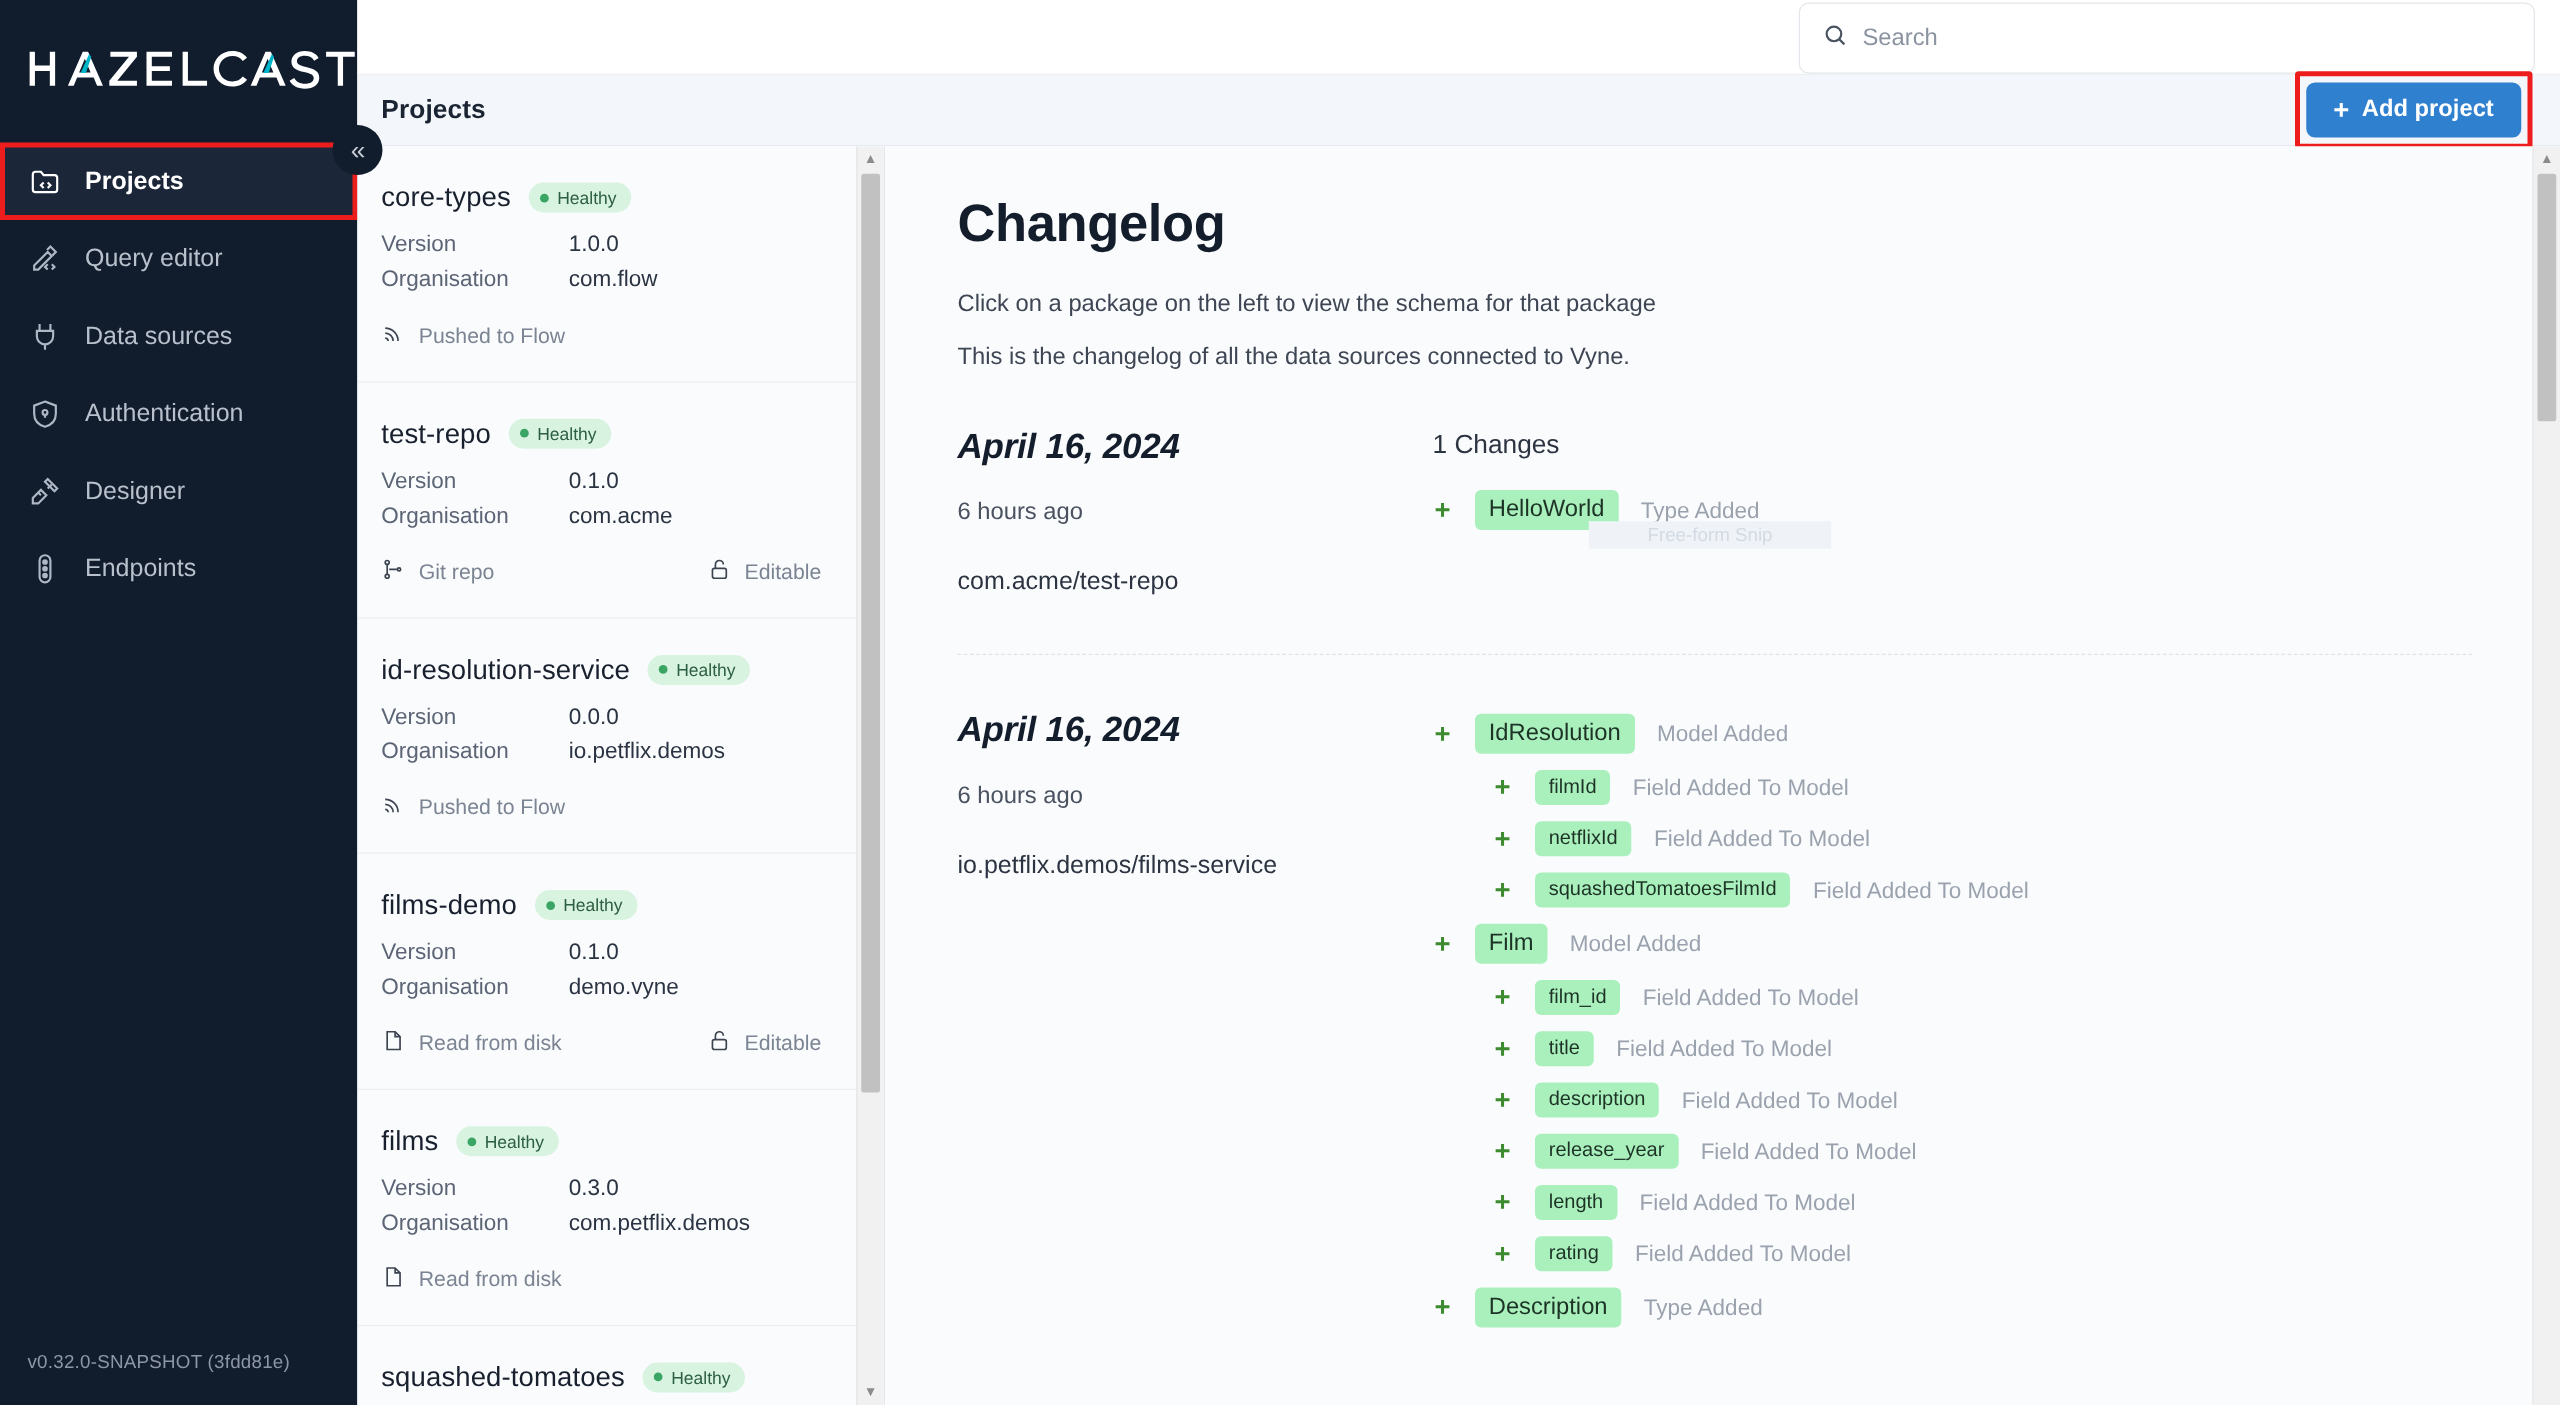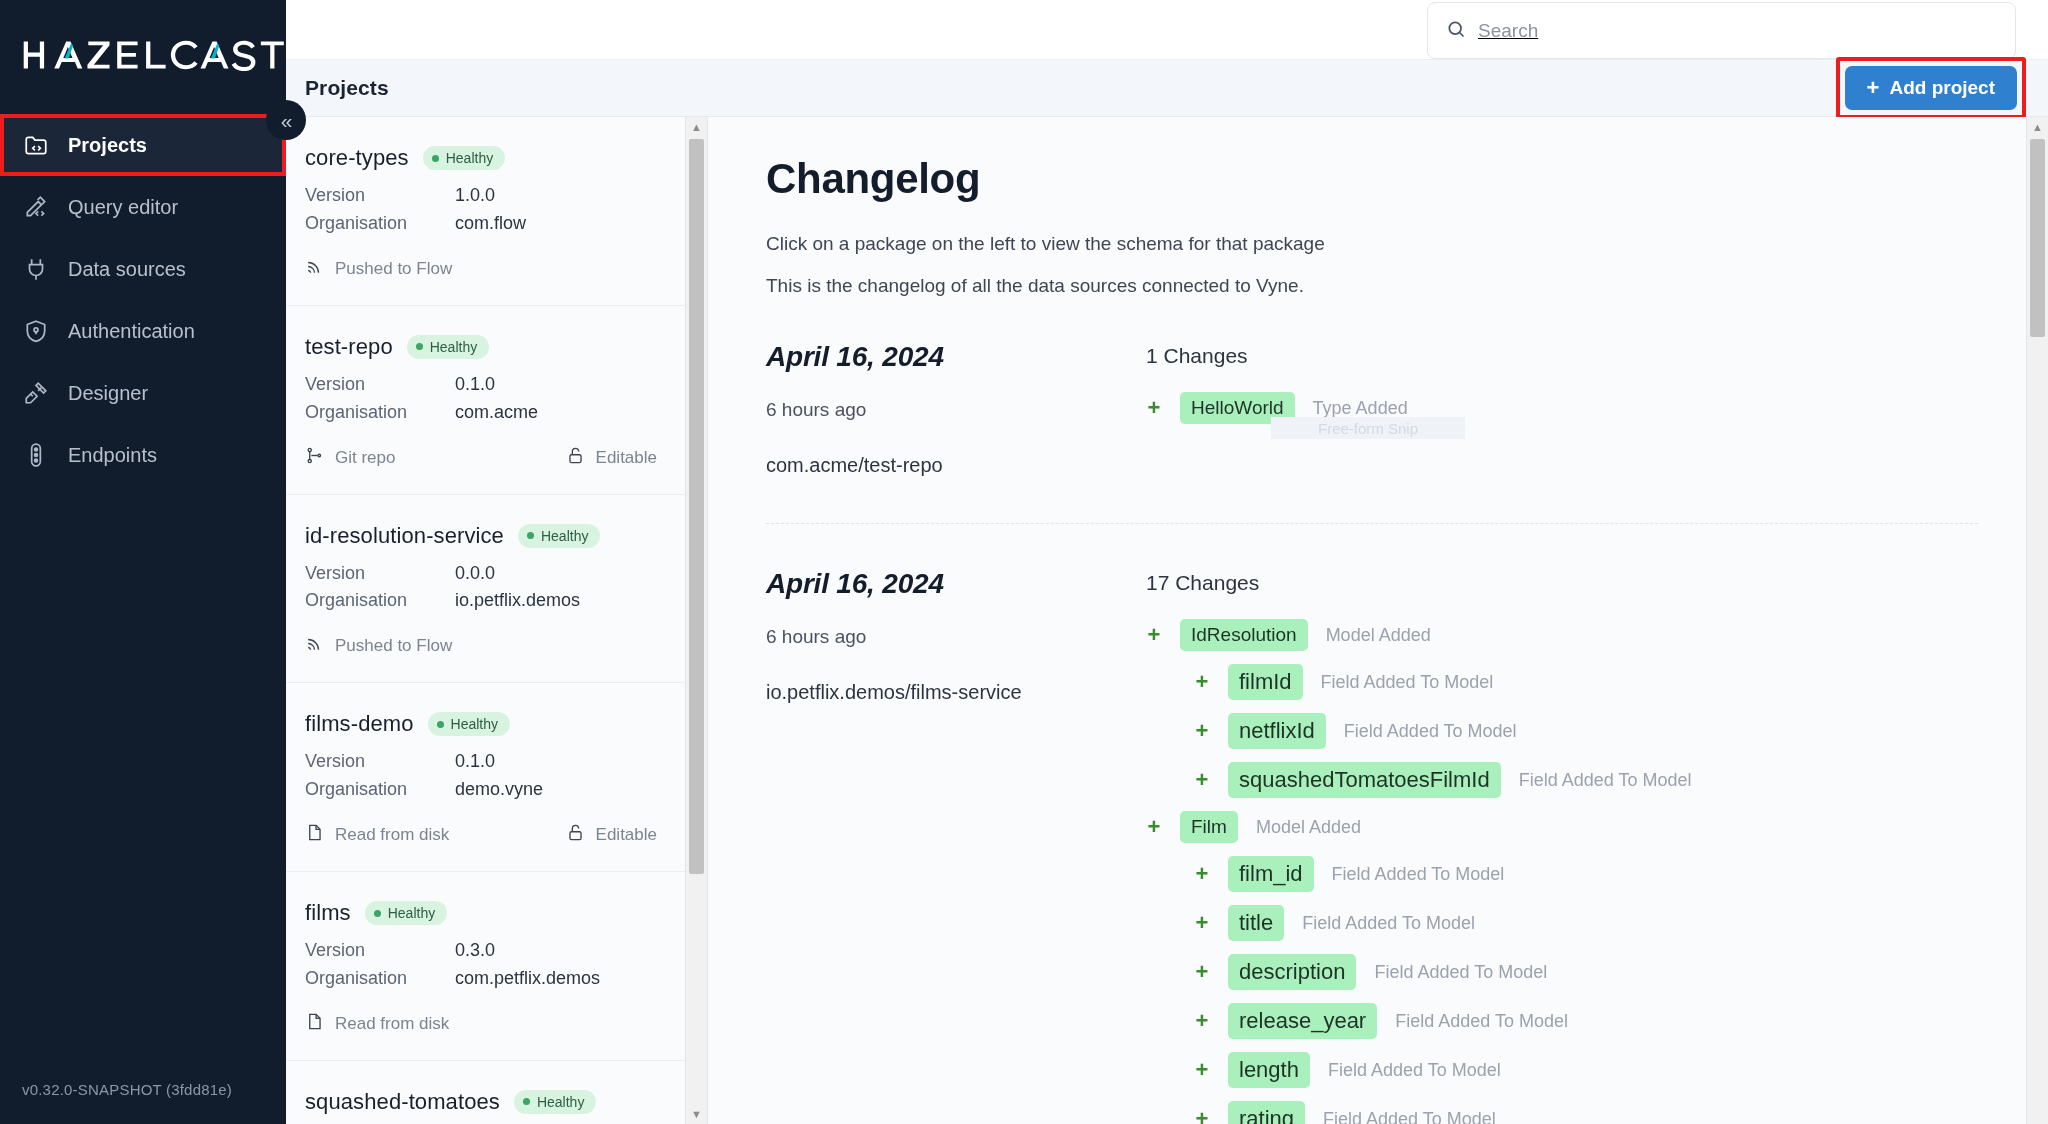--- a/index.html
+++ b/index.html
@@ -49,22 +49,21 @@
     color: #8d96a5; font-size: 15px; letter-spacing: .2px;
   }
 
   
   .right { flex: 1; display: flex; flex-direction: column; min-width: 0; position: relative; background:#ffffff; }
 
   .topbar {
     height: 60px; flex: 0 0 60px;
     display: flex; align-items: center; justify-content: flex-end;
     background: #ffffff; border-bottom: 1px solid #eef0f3;
-    padding-right: 32px;
-    text-decoration: underline;
+    padding-right: 20px;
   }
   .search-box {
     width: 589px; height: 57px;
     border: 1px solid #e3e6ea; border-radius: 8px;
     background:#fff;
     display:flex; align-items:center; gap: 12px; padding: 0 18px;
     margin-top: 2px;
   }
   .search-box svg { width: 20px; height: 20px; stroke:#4a5361; fill:none; stroke-width:2.1; }
   .search-box input {
@@ -143,21 +142,21 @@
   .entry-pkg { font-size: 20px; color:#2c3441; margin-top: 33px; }
   .entry-right { flex:1; min-width:0; padding-top: 3px; }
   .changecount { font-size: 21px; color:#2c3441; margin-bottom: 24px; }
   .chg { display:flex; align-items:center; gap: 18px; margin-bottom: 13px; }
   .chg.lvl1 { padding-left: 48px; }
   .chg .plus { color:#3c8b2e; font-size: 22px; font-weight:bold; line-height:1; width:16px; text-align:center; }
   .chg .tag {
     background:#a9f0bc; color:#1d3326; border-radius:5px;
     padding: 5px 11px; font-size: 19px; white-space:nowrap;
   }
-  .chg.lvl1 .tag { font-size: 22px; }
+  .chg.lvl1 .tag { font-size: 16px; }
   .chg .kind { color:#9aa2ae; font-size: 18px; white-space:nowrap; }
   .divider { border-top: 1px dashed #e0e4ea; margin-top: 46px; }
 
   .snip-ghost {
     position:absolute; left: 563px; top: 300px;
     width: 194px; height: 22px;
     background: #eff3f8; color:#d3dae3;
     font-size: 15px; display:flex; align-items:center; justify-content:center;
     pointer-events:none;
   }
@@ -508,21 +507,20 @@
 
           <div class="divider"></div>
 
           <div class="entry">
             <div class="entry-left">
               <div class="entry-date">April 16, 2024</div>
               <div class="entry-ago">6 hours ago</div>
               <div class="entry-pkg">io.petflix.demos/films-service</div>
             </div>
             <div class="entry-right">
-              <div class="changecount">17 Changes</div>
 
               <div class="chg">
                 <span class="plus">+</span>
                 <span class="tag">IdResolution</span>
                 <span class="kind">Model Added</span>
               </div>
               <div class="chg lvl1">
                 <span class="plus">+</span>
                 <span class="tag">filmId</span>
                 <span class="kind">Field Added To Model</span>

